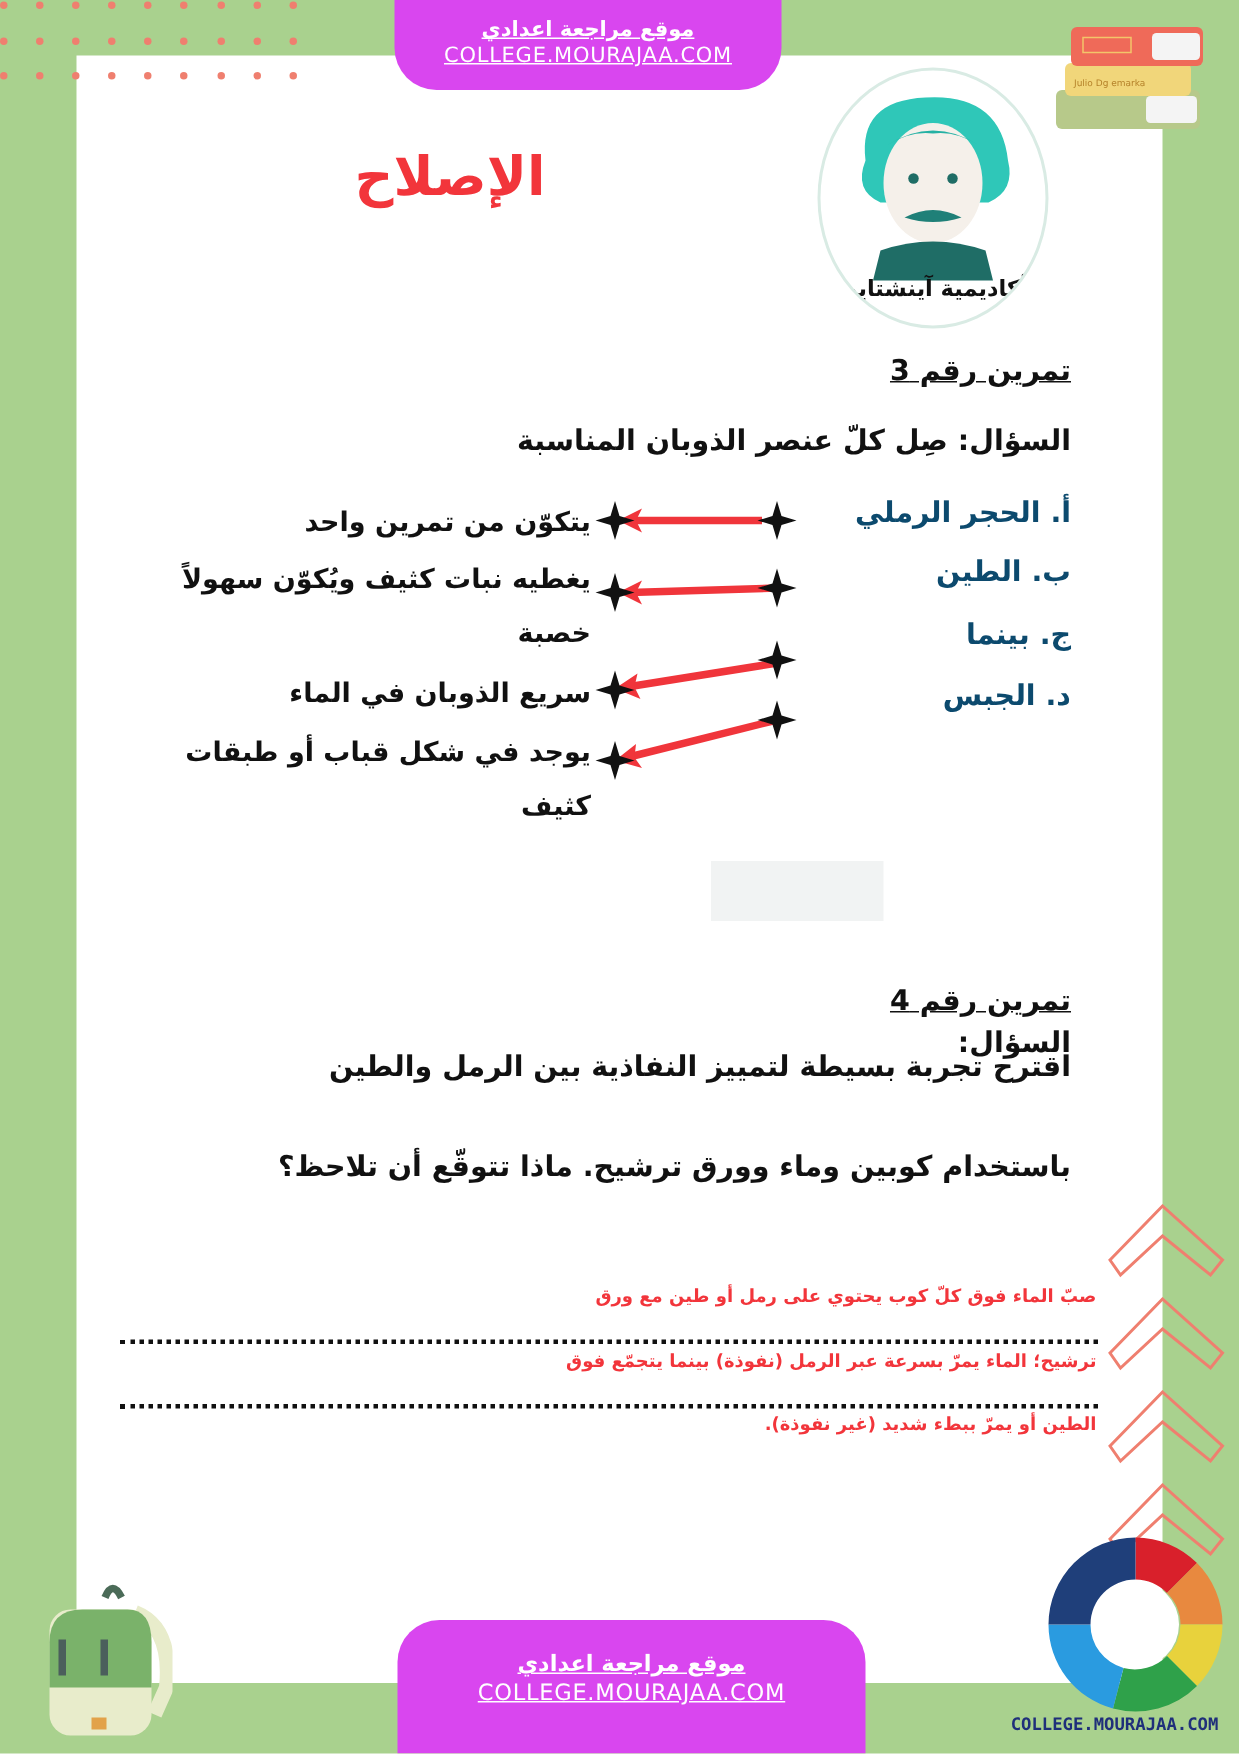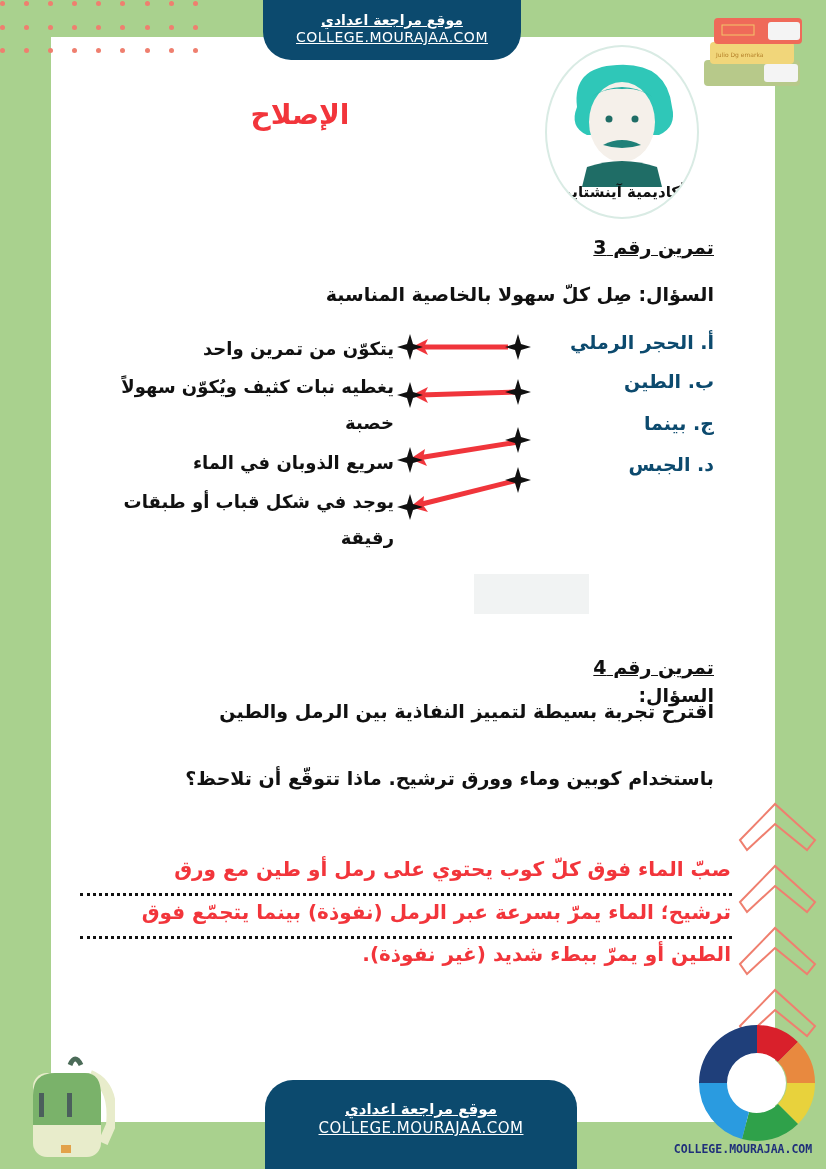--- a/index.html
+++ b/index.html
@@ -1,35 +1,35 @@
 <!DOCTYPE html>
 <html><head>
 <meta charset="utf-8">
 <style>
   html, body { margin:0; padding:0; }
   body { width:826px; height:1169px; position:relative; overflow:hidden; background:#a9d18e; font-family:"DejaVu Sans", sans-serif; }
   .page { position:absolute; left:51px; top:37px; width:724px; height:1085px; background:#ffffff; }
   .top-green { position:absolute; left:0; top:0; width:826px; height:37px; background:#a9d18e; }
   .dots { position:absolute; left:0; top:0; width:210px; height:55px; }
   .dot { position:absolute; width:5px; height:5px; border-radius:50%; background:#ef7f6f; }
-  .site-tab { position:absolute; left:263px; width:258px; height:60px; background:#0c4a6e; border-radius:0 0 28px 28px; text-align:center; color:#fff; }
+  .site-tab { position:absolute; left:263px; width:258px; height:60px; background:#d946ef; border-radius:0 0 28px 28px; text-align:center; color:#fff; }
   .site-tab.bottom { top:1080px; left:265px; width:312px; height:89px; border-radius:28px 28px 0 0; }
   .site-tab .ar { font-size:14px; font-weight:bold; text-decoration:underline; direction:rtl; display:block; margin-top:12px; }
   .site-tab .en { font-family:"DejaVu Sans", sans-serif; font-size:14px; text-decoration:underline; letter-spacing:0.5px; display:block; margin-top:1px; }
   .site-tab.bottom .ar { margin-top:20px; font-size:15px; }
   .site-tab.bottom .en { font-size:15px; }
-  .title { position:absolute; left:210px; top:98px; width:180px; text-align:center; color:#f2353b; font-size:28px; font-weight:bold; direction:rtl; }
+  .title { position:absolute; left:210px; top:98px; width:180px; text-align:center; color:#f2353b; font-size:36px; font-weight:bold; direction:rtl; }
   .logo { position:absolute; left:545px; top:45px; width:150px; height:170px; border-radius:50%; border:2px solid #d9ebe4; background:#fff; overflow:hidden; }
   .books { position:absolute; left:702px; top:12px; width:106px; height:80px; }
   .section-title { position:absolute; right:112px; font-size:19px; font-weight:bold; text-decoration:underline; direction:rtl; color:#111; }
   .q-line { position:absolute; right:112px; font-size:19px; font-weight:bold; direction:rtl; color:#111; white-space:nowrap; }
   .item-left { position:absolute; right:112px; font-size:19px; font-weight:bold; direction:rtl; color:#0c4a6e; }
   .item-right { position:absolute; right:432px; font-size:18px; font-weight:bold; direction:rtl; color:#111; line-height:34px; white-space:nowrap; }
   .grey-box { position:absolute; left:474px; top:574px; width:115px; height:40px; background:#f1f3f3; }
-  .answer { position:absolute; right:95px; font-size:20px; font-weight:bold; direction:rtl; color:#f2353b; white-space:nowrap; }
+  .answer { position:absolute; right:95px; font-size:12px; font-weight:bold; direction:rtl; color:#f2353b; white-space:nowrap; }
   .dotline { position:absolute; left:80px; width:652px; height:0; border-top:3px dotted #111; }
   .chevrons { position:absolute; left:735px; top:790px; width:91px; height:250px; }
   .deco-bag { position:absolute; left:15px; top:1055px; width:100px; height:105px; }
   .wheel { position:absolute; left:696px; top:1022px; width:122px; height:122px; }
   .wheel-caption { position:absolute; left:664px; top:1142px; width:158px; text-align:center; color:#1f2f7a; font-family:"DejaVu Sans Mono", monospace; font-weight:bold; font-size:11.5px; }
   svg.links { position:absolute; left:390px; top:330px; }
 </style>
 </head>
 <body>
 
@@ -90,33 +90,33 @@
     <path d="M44 50 Q75 30 106 50 Q90 40 75 42 Q60 40 44 50Z" fill="#25b1a4"></path>
     <circle cx="62" cy="72" r="3.5" fill="#1f6d66"></circle>
     <circle cx="88" cy="72" r="3.5" fill="#1f6d66"></circle>
     <path d="M56 98 Q75 88 94 98 Q75 104 56 98Z" fill="#1f8078"></path>
     <path d="M40 120 Q75 108 110 120 L115 140 L35 140Z" fill="#1f6d66"></path>
     <text x="75" y="150" text-anchor="middle" font-size="15" font-weight="bold" fill="#111" direction="rtl" font-family="DejaVu Sans, sans-serif">أكاديمية آينشتاين</text>
   </svg>
 </div>
 
 <div class="section-title" style="top:236px">تمرين رقم 3</div>
-<div class="q-line" style="top:283px">السؤال: صِل كلّ سهولا بالخاصية المناسبة</div>
+<div class="q-line" style="top:283px">السؤال: صِل كلّ عنصر الذوبان المناسبة</div>
 
 <div class="item-left" style="top:331px">أ. الحجر الرملي</div>
 <div class="item-left" style="top:370px">ب. الطين</div>
 <div class="item-left" style="top:412px">ج. بينما</div>
 <div class="item-left" style="top:453px">د. الجبس</div>
 
 <div class="item-right" style="top:332px">يتكوّن من تمرين واحد</div>
 <div class="item-right" style="top:370px">يغطيه نبات كثيف ويُكوّن سهولاً</div>
 <div class="item-right" style="top:406px">خصبة</div>
 <div class="item-right" style="top:446px">سريع الذوبان في الماء</div>
 <div class="item-right" style="top:485px">يوجد في شكل قباب أو طبقات</div>
-<div class="item-right" style="top:521px">رقيقة</div>
+<div class="item-right" style="top:521px">كثيف</div>
 
 <svg class="links" width="150" height="200" viewBox="0 0 150 200">
   <defs>
     <g id="star">
         <path d="M0 -13 L3 -3 L13 0 L3 3 L0 13 L-3 3 L-13 0 L-3 -3Z" fill="#111"></path>
       </g>
   </defs>
 
   <line x1="118" y1="17" x2="30" y2="17" stroke="#f0353b" stroke-width="5"></line>
   <path d="M22 17 L38 9 L34 17 L38 25Z" fill="#f0353b"></path>

